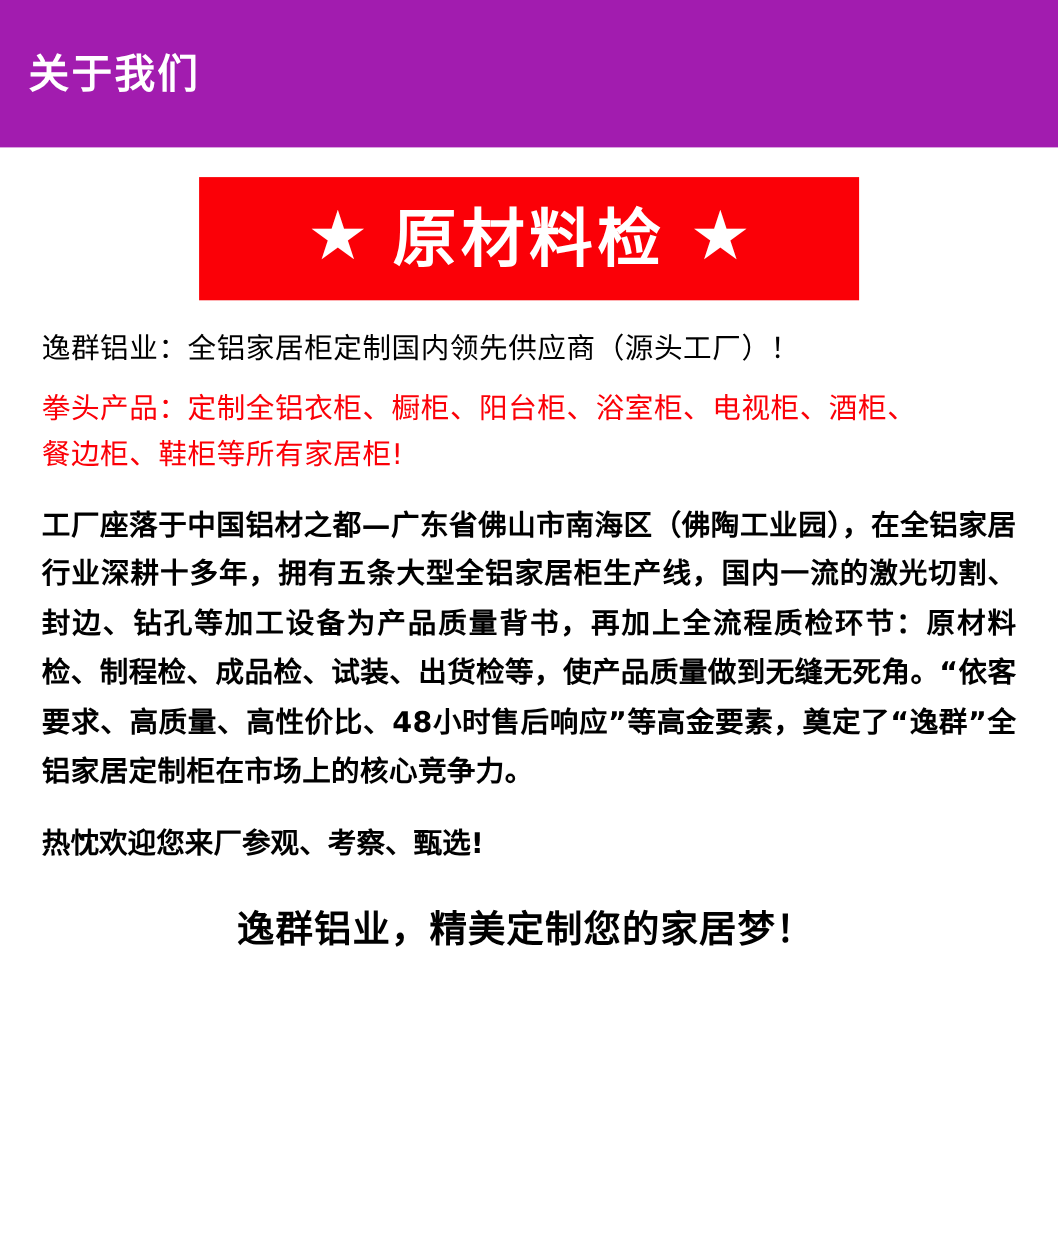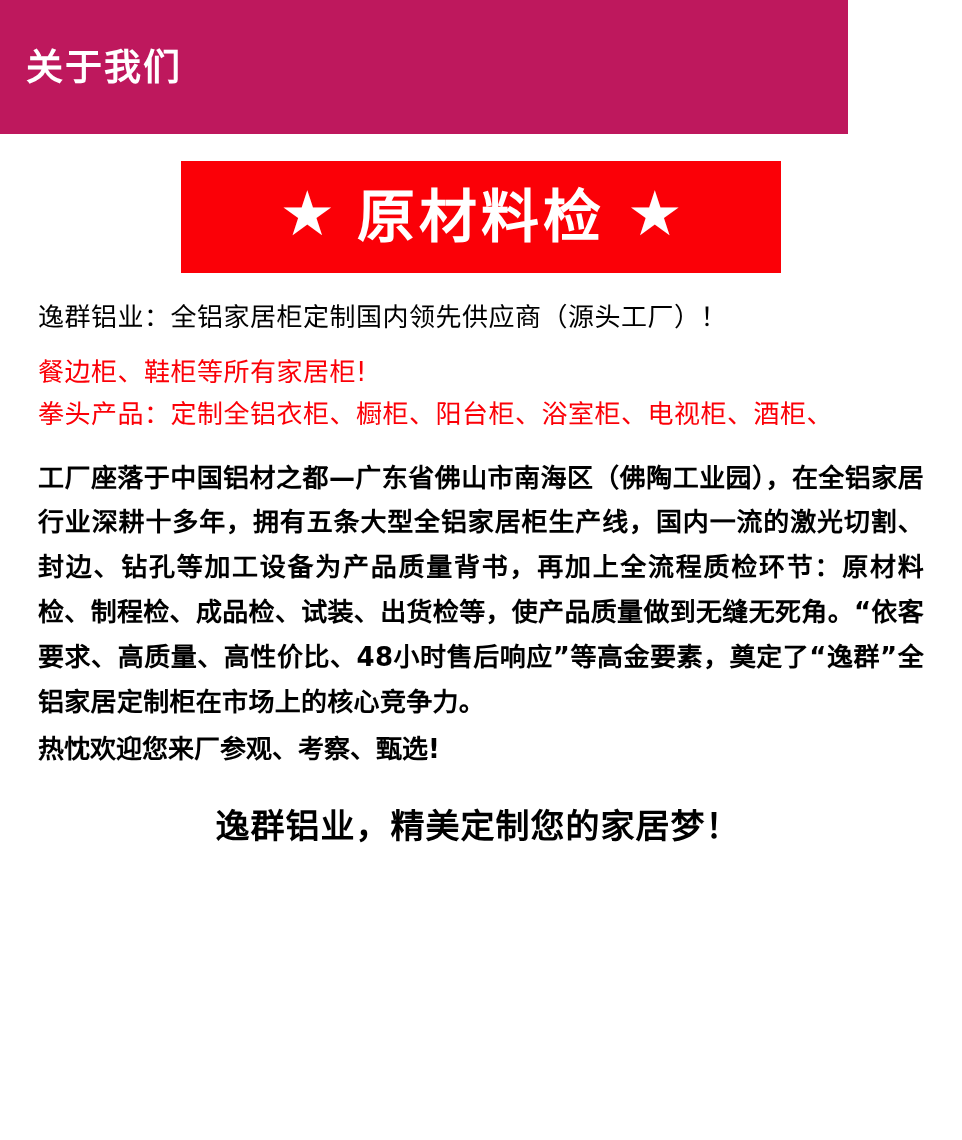--- a/index.html
+++ b/index.html
@@ -12,23 +12,23 @@
     width: 962px;
     height: 1140px;
     font-family: "DejaVu Sans", "Liberation Sans", sans-serif;
     color: #000000;
     overflow: hidden;
     position: relative;
   }
 
   
   .header-bar {
-    width: 848px;
+    width: 962px;
     height: 134px;
-    background: #be185d;
+    background: #a21caf;
     display: flex;
     align-items: center;
     box-sizing: border-box;
     padding-left: 26px;
   }
   .header-title {
     color: #ffffff;
     font-size: 37px;
     font-weight: bold;
     letter-spacing: 2px;
@@ -100,21 +100,21 @@
   }
 
   .closing-red {
     margin-top: 18px;
     font-size: 26px;
     font-weight: bold;
     color: #fb0007;
     line-height: 1.6;
   }
   .closing-black {
-    margin-top: 4px;
+    margin-top: 22px;
     font-size: 26px;
     font-weight: bold;
     color: #000000;
     line-height: 1.6;
   }
 
   .slogan {
     margin-top: 28px;
     text-align: center;
     font-size: 34px;
@@ -137,22 +137,22 @@
     <span class="banner-text">原材料检</span>
     <span class="banner-star">★</span>
   </div>
 </div>
 
 <div class="content">
 
   <div class="line line-black intro-line">逸群铝业：全铝家居柜定制国内领先供应商（源头工厂）！</div>
 
   <div class="punch-block">
+    <div class="line line-red">拳头产品：定制全铝衣柜、橱柜、阳台柜、浴室柜、电视柜、酒柜、</div>
     <div class="line line-red">餐边柜、鞋柜等所有家居柜!</div>
-    <div class="line line-red">拳头产品：定制全铝衣柜、橱柜、阳台柜、浴室柜、电视柜、酒柜、</div>
   </div>
 
   <div class="para">工厂座落于中国铝材之都—广东省佛山市南海区（佛陶工业园），在全铝家居行业深耕十多年，拥有五条大型全铝家居柜生产线，国内一流的激光切割、封边、钻孔等加工设备为产品质量背书，再加上全流程质检环节：原材料检、制程检、成品检、试装、出货检等，使产品质量做到无缝无死角。“依客要求、高质量、高性价比、48小时售后响应”等高金要素，奠定了“逸群”全铝家居定制柜在市场上的核心竞争力。</div>
 
   <div class="closing-black">热忱欢迎您来厂参观、考察、甄选!</div>
 
   <div class="slogan">逸群铝业，精美定制您的家居梦！</div>
 
 </div>
 

